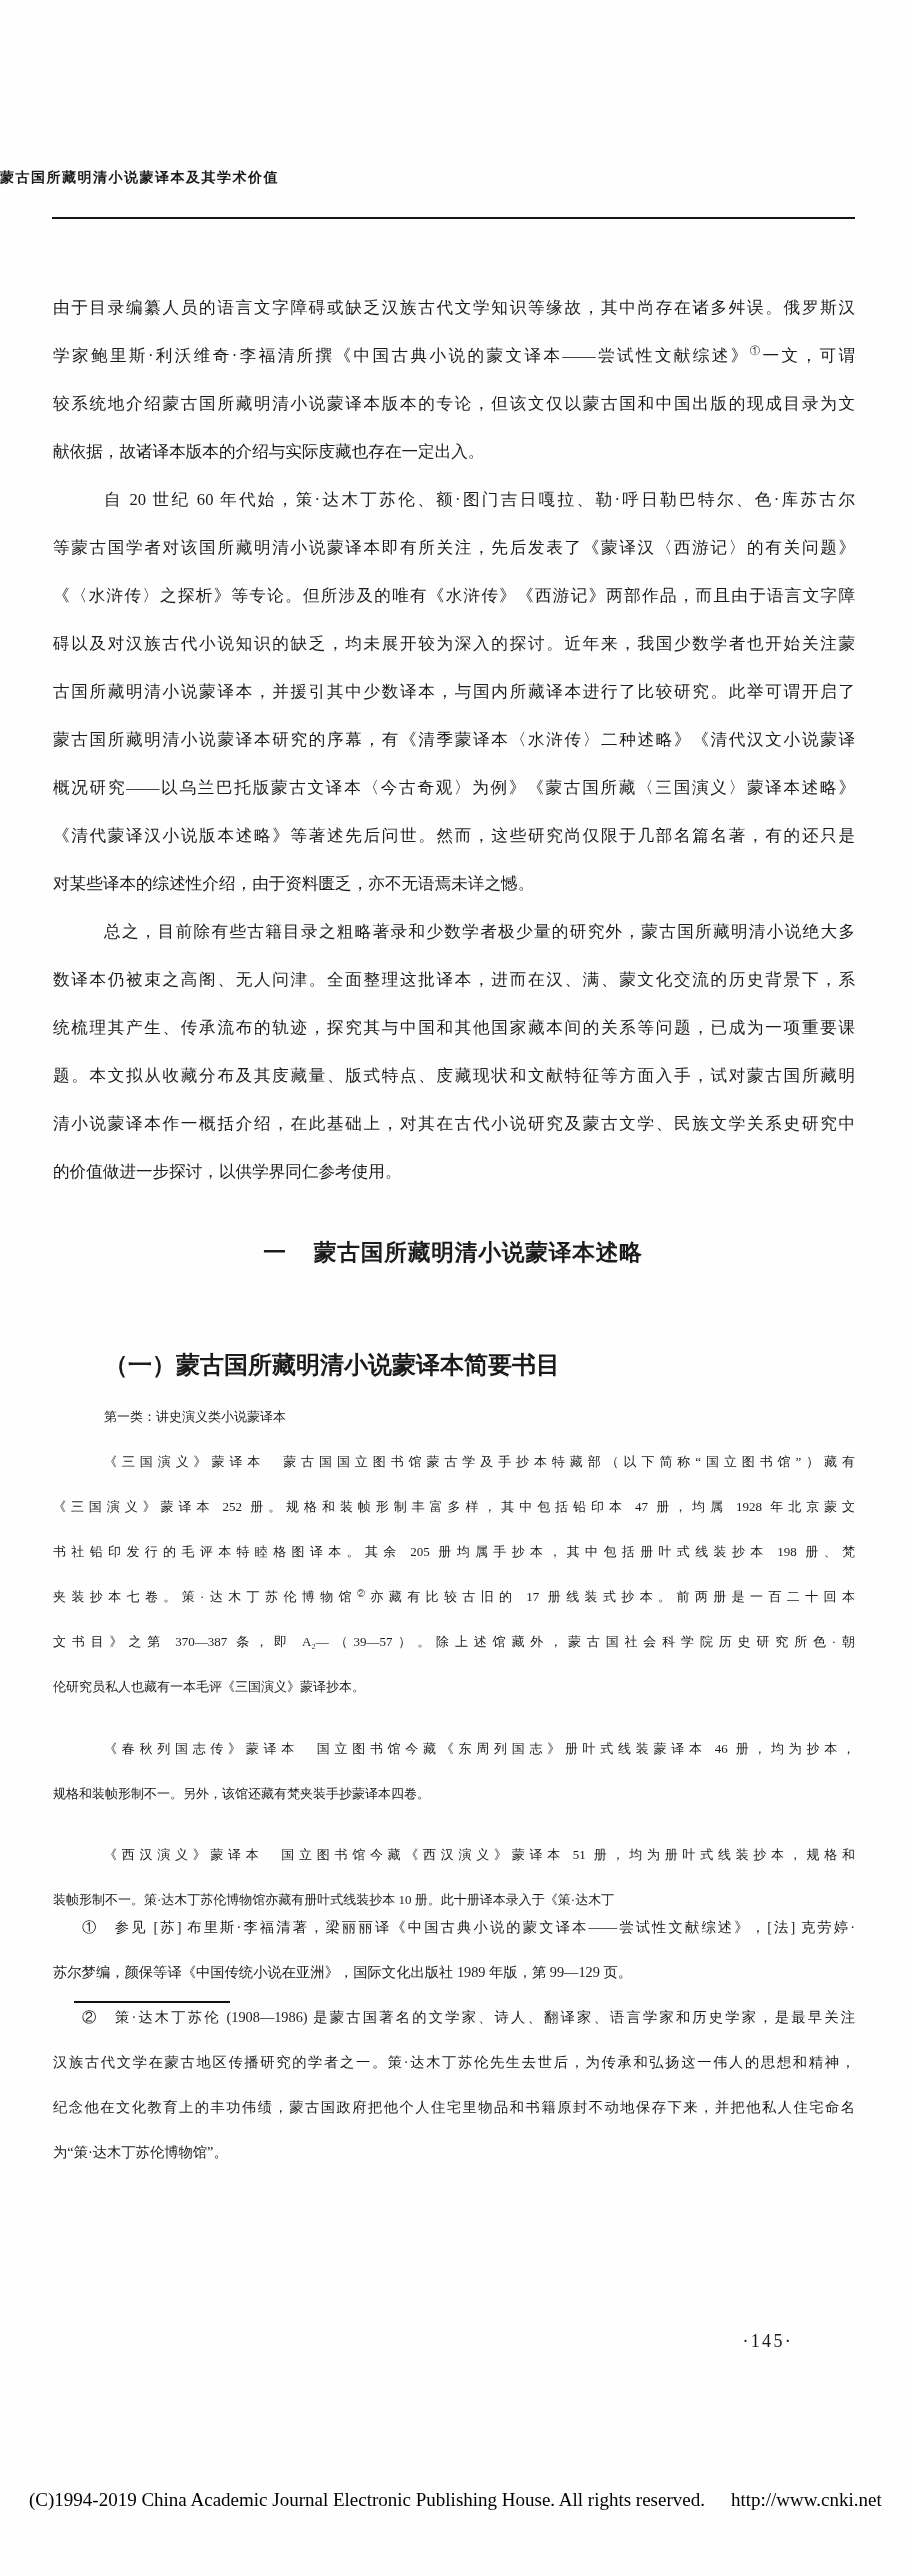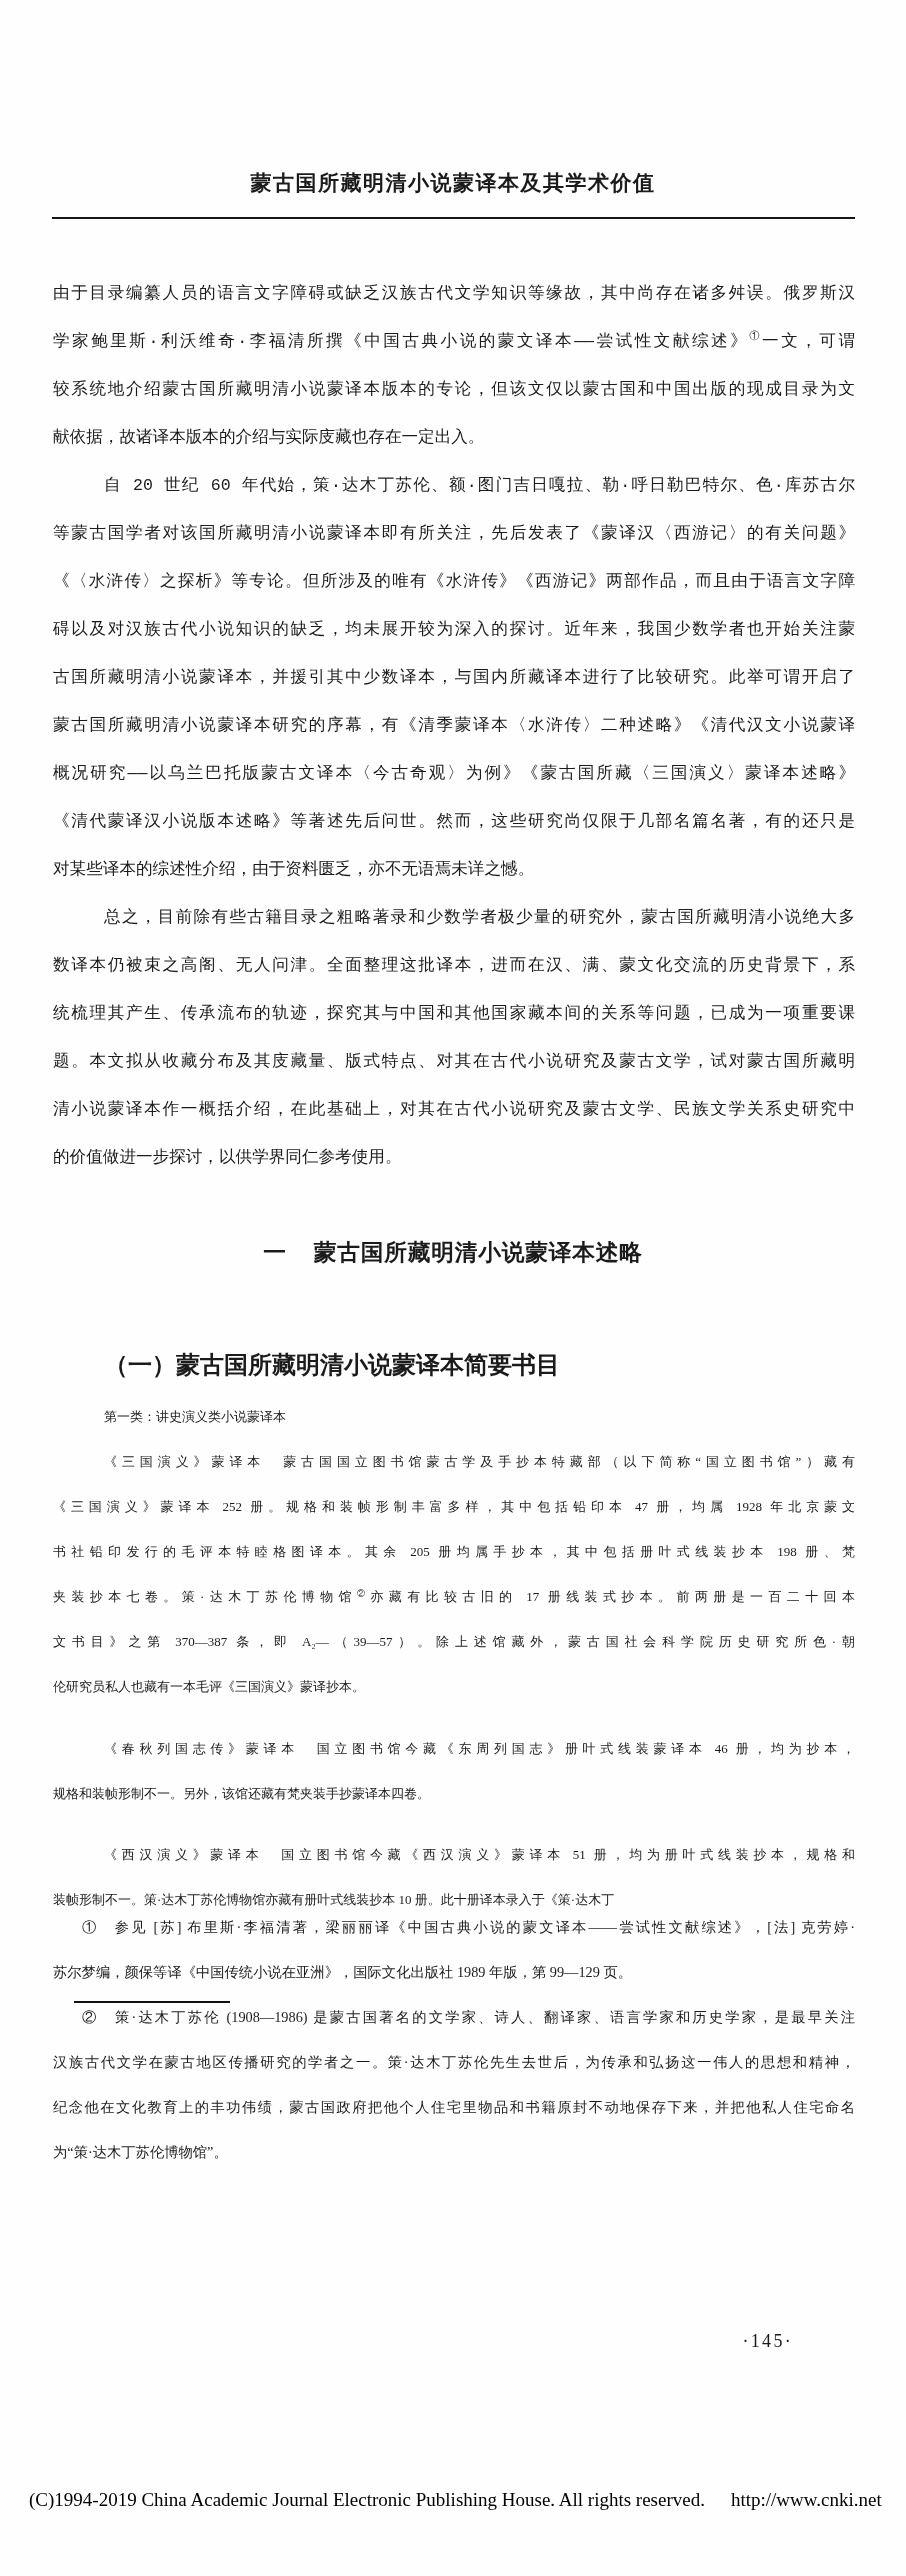--- a/index.html
+++ b/index.html
@@ -1,22 +1,22 @@
 <!DOCTYPE html>
 <html lang="zh" style="font-size:12px"><head>
 <meta charset="utf-8">
 <style>
   html,body{margin:0;padding:0;background:#ffffff;}
   .page{position:relative;width:906px;height:2576px;background:#fffefe;margin:0 auto;overflow:hidden;
         font-family:"Liberation Serif","DejaVu Serif",serif;color:#1b1b1b;}
-  .running-title{position:absolute;top:169px;left:0;width:906px;text-align:center;
-        font-size:21px;font-weight:bold;letter-spacing:1.5px;}
+  .running-title{position:absolute;top:169px;left:0;width:906px;
+        font-size:14px;font-weight:bold;letter-spacing:1.5px;}
   .header-rule{position:absolute;top:217px;left:52px;width:803px;height:1.5px;background:#161616;}
   .textblock{position:absolute;left:53px;width:802px;}
-  .body1{top:270px;font-size:16.6px;line-height:48px;font-family:Liberation Mono, monospace;}
+  .body1{top:284px;font-size:16.6px;line-height:48px;}
   .body2{top:1394px;font-size:13px;line-height:45px;}
   .para{margin:0;}
   .para.gap{margin-top:16.6px;}
   .line{text-align:justify;text-align-last:left;white-space:normal;}
   .line.fill{text-align-last:justify;}
   .line.ind{text-indent:51px;}
   sup{font-size:0.62em;vertical-align:super;line-height:0;}
   .sec-head{position:absolute;top:1237px;left:0;width:906px;text-align:center;
         font-family:"Liberation Sans","DejaVu Sans",sans-serif;font-weight:bold;font-size:22.7px;letter-spacing:0.8px;}
   .sec-head .num{margin-right:27px;}
@@ -54,21 +54,21 @@
         <div class="line fill">古国所藏明清小说蒙译本，并援引其中少数译本，与国内所藏译本进行了比较研究。此举可谓开启了</div>
         <div class="line fill">蒙古国所藏明清小说蒙译本研究的序幕，有《清季蒙译本〈水浒传〉二种述略》《清代汉文小说蒙译</div>
         <div class="line fill">概况研究——以乌兰巴托版蒙古文译本〈今古奇观〉为例》《蒙古国所藏〈三国演义〉蒙译本述略》</div>
         <div class="line fill">《清代蒙译汉小说版本述略》等著述先后问世。然而，这些研究尚仅限于几部名篇名著，有的还只是</div>
         <div class="line">对某些译本的综述性介绍，由于资料匮乏，亦不无语焉未详之憾。</div>
       </div>
       <div class="para">
         <div class="line fill ind">总之，目前除有些古籍目录之粗略著录和少数学者极少量的研究外，蒙古国所藏明清小说绝大多</div>
         <div class="line fill">数译本仍被束之高阁、无人问津。全面整理这批译本，进而在汉、满、蒙文化交流的历史背景下，系</div>
         <div class="line fill">统梳理其产生、传承流布的轨迹，探究其与中国和其他国家藏本间的关系等问题，已成为一项重要课</div>
-        <div class="line fill">题。本文拟从收藏分布及其庋藏量、版式特点、对其在古代小说研究及蒙古文学，试对蒙古国所藏明</div>
+        <div class="line fill">题。本文拟从收藏分布及其庋藏量、版式特点、庋藏现状和文献特征等方面入手，试对蒙古国所藏明</div>
         <div class="line fill">清小说蒙译本作一概括介绍，在此基础上，对其在古代小说研究及蒙古文学、民族文学关系史研究中</div>
         <div class="line">的价值做进一步探讨，以供学界同仁参考使用。</div>
       </div>
     </div>
 
   <div class="sec-head">
     <span class="num">一</span><span>蒙古国所藏明清小说蒙译本述略</span>
   </div>
 
   <div class="subsec">

